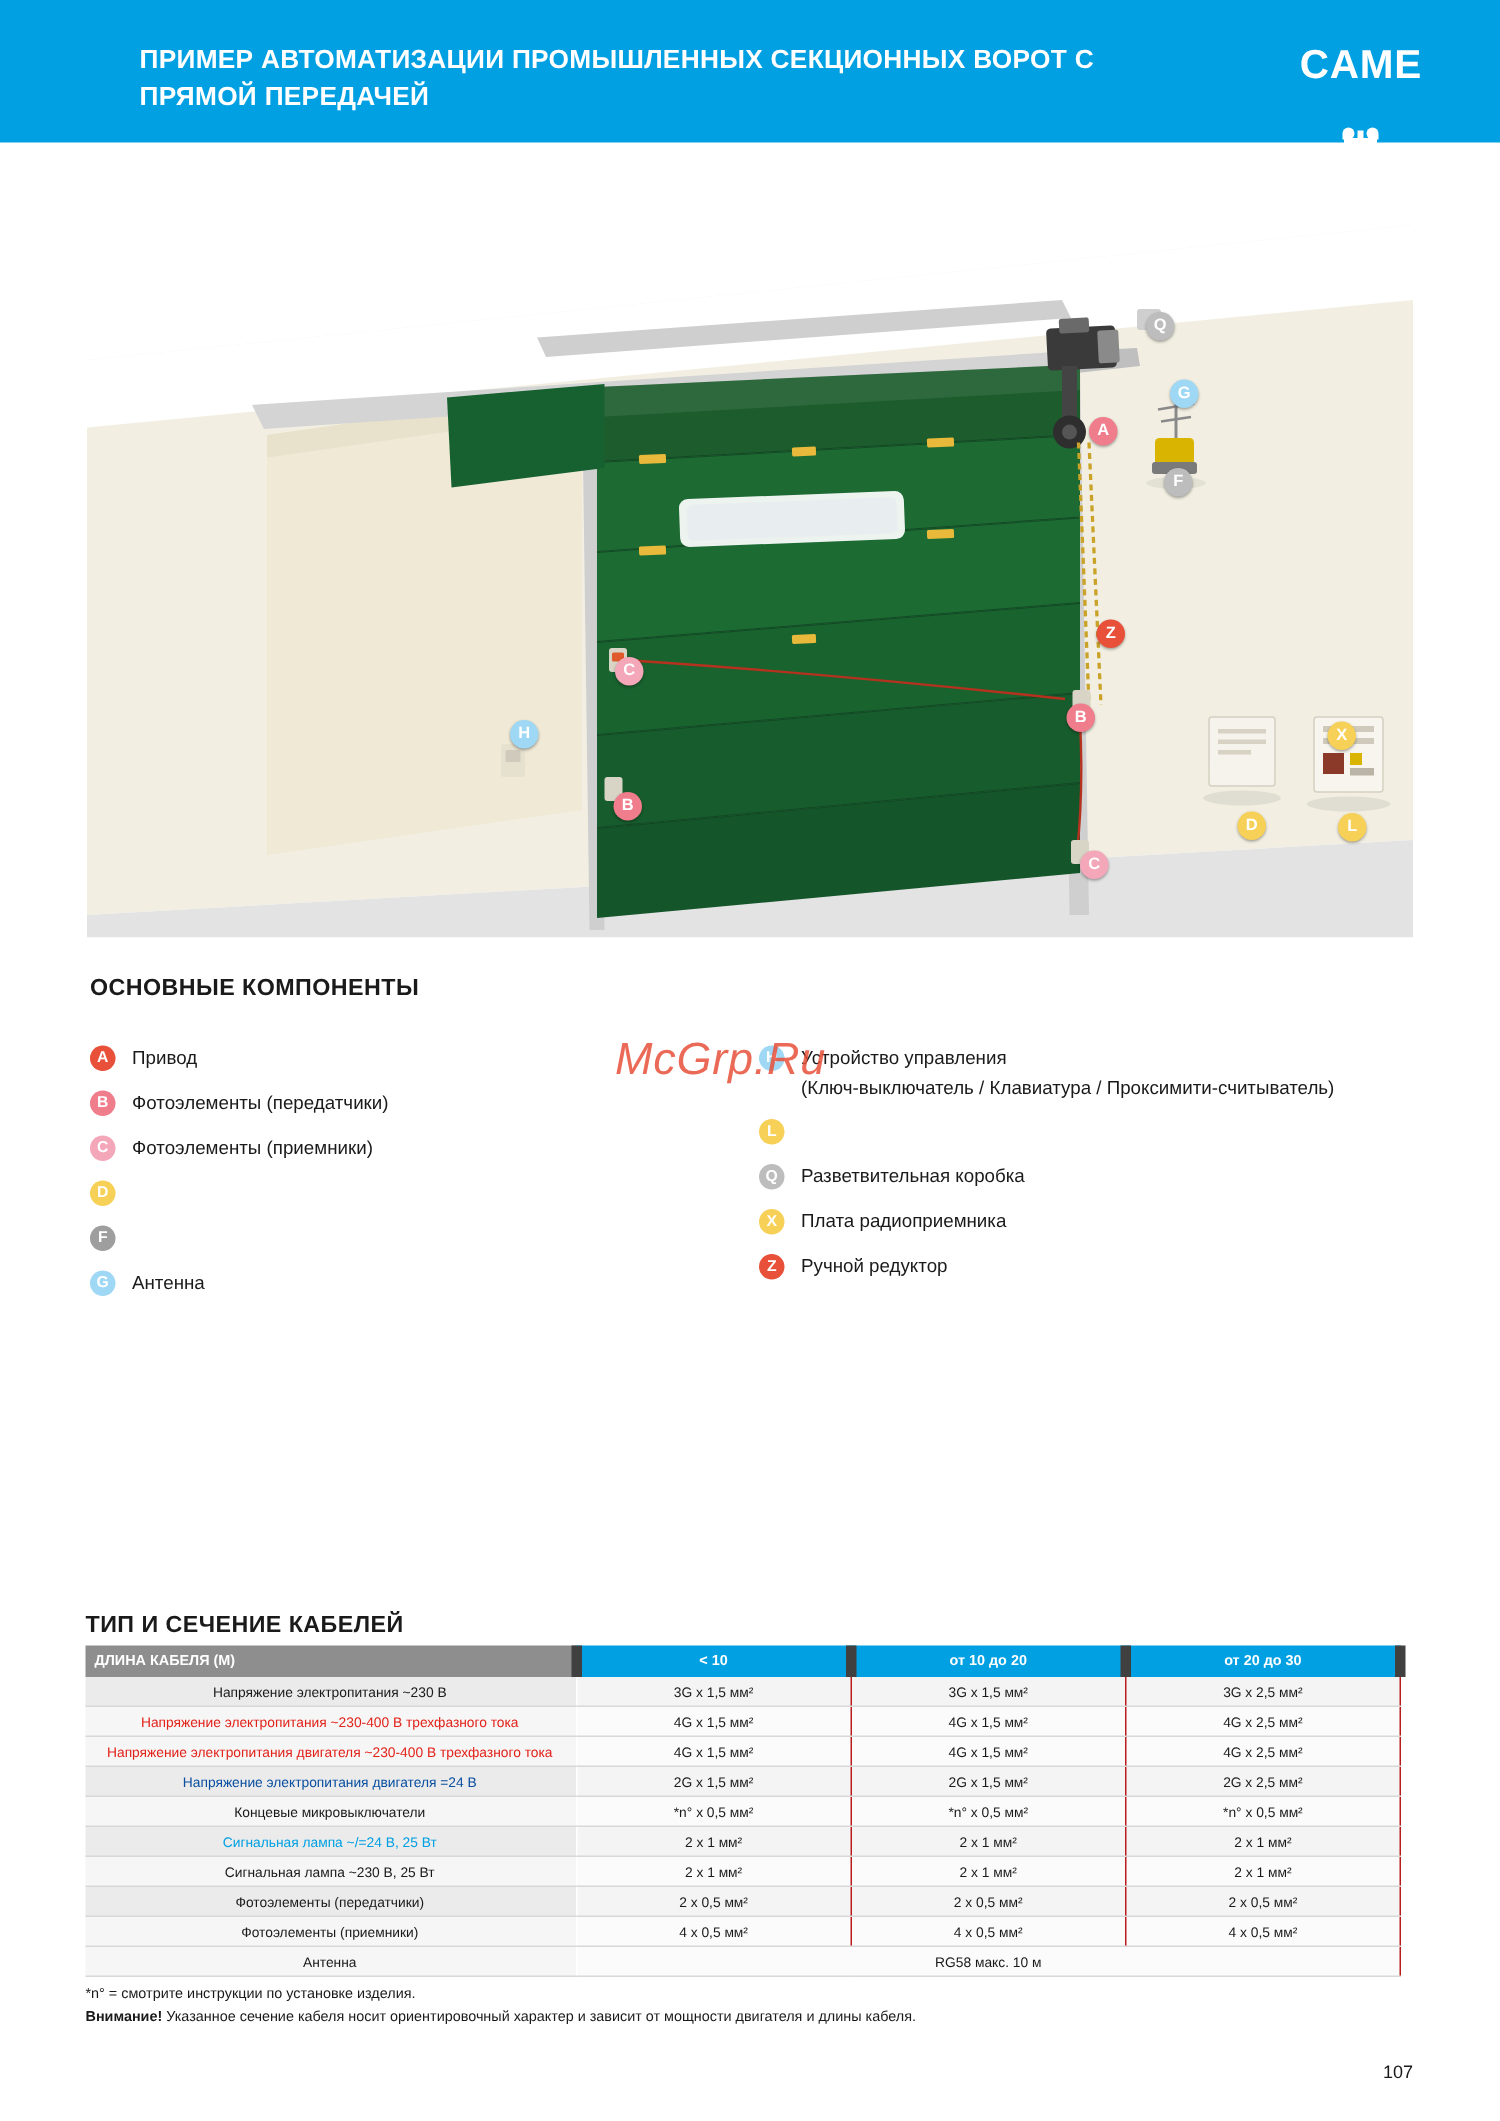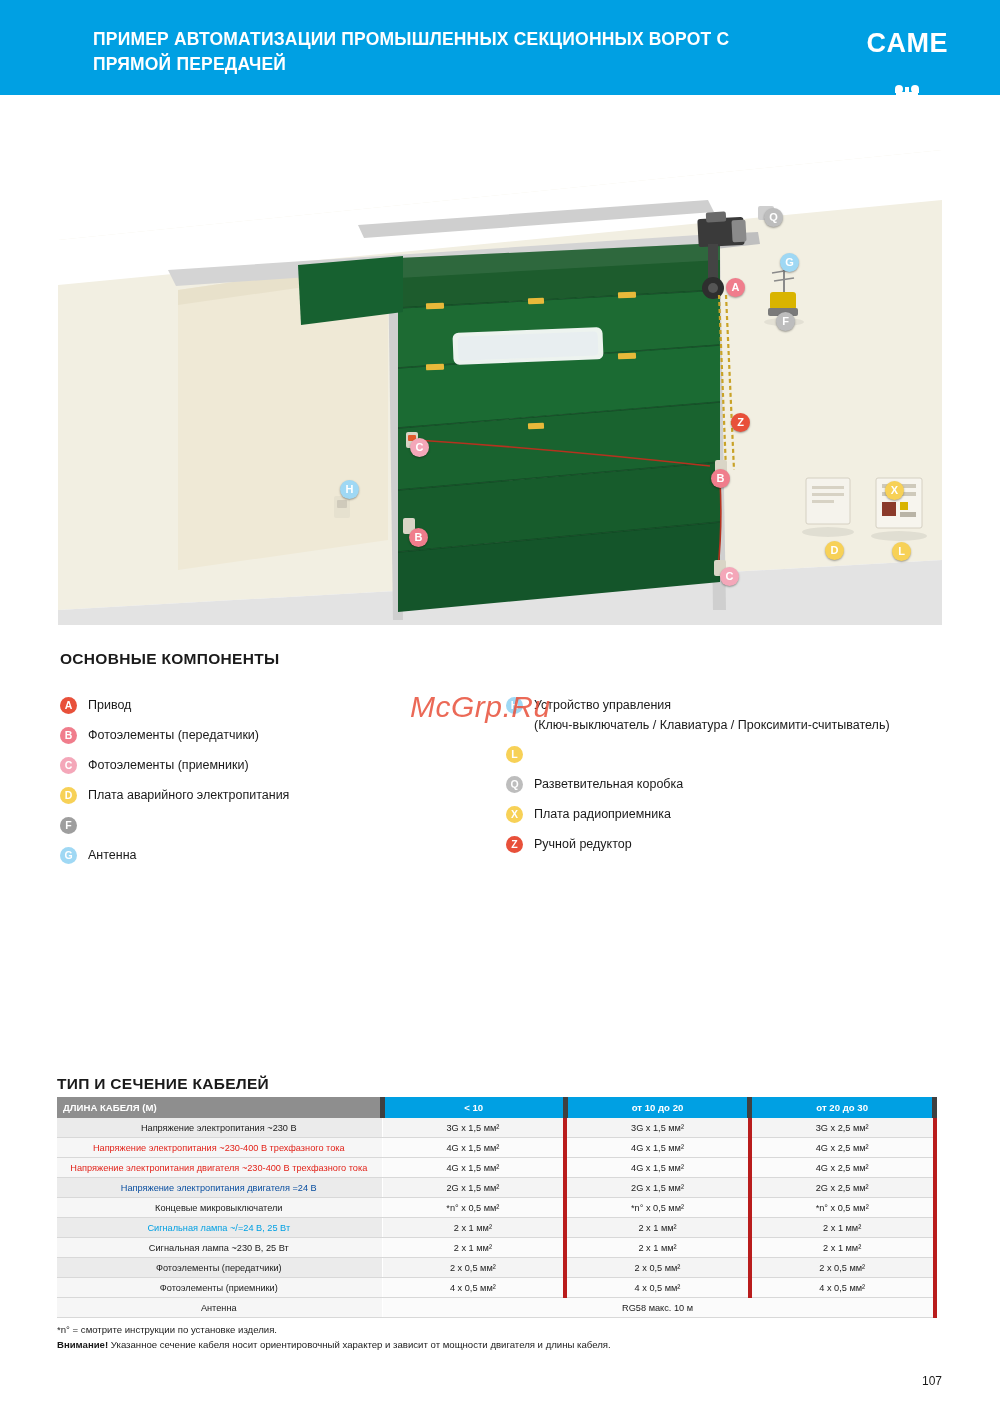--- a/index.html
+++ b/index.html
@@ -177,21 +177,21 @@
     font-size: 9.2px;
     color: #1a1a1a;
   }
   table.cables th {
     background: #00a0e3;
     color: #ffffff;
     font-size: 9.6px;
     font-weight: bold;
     height: 19px;
     text-align: center;
-    border-right: 5px solid #404040;
+    border-right: 7px solid #404040;
   }
   table.cables th.hdr-label {
     background: #8e8e8e;
     text-align: left;
     padding-left: 6px;
     text-transform: uppercase;
   }
   table.cables td {
     height: 17px;
     border-bottom: 1px solid #d8d8d8;
@@ -200,21 +200,21 @@
   td.lbl {
     width: 330px;
     padding-left: 0;
     text-align: center;
     border-right: 1px solid #ffffff;
     margin-left: 32px;
   }
   td.val {
     width: 183px;
     text-align: center;
-    border-right: 4px solid #b91c1c;
+    border-right: 1px solid #b91c1c;
   }
   tr.band-a td.lbl { background: #ebebeb; }
   tr.band-a td.val { background: #f4f4f4; }
   tr.band-b td.lbl { background: #f6f6f6; }
   tr.band-b td.val { background: #fbfbfb; }
   .red  { color: #e2231a; }
   .blue { color: #0a4fa0; }
   .cyan { color: #00a0e3; }
   td.val.span3 { text-align: center; }
 
@@ -385,23 +385,20 @@
       </div>
   </div>
   <div class="legend-row">
     <div class="legend-badge" style="background:#f4a7b9">C</div>
     <div class="legend-texts">
         <div>Фотоэлементы (приемники)</div>
       </div>
   </div>
   <div class="legend-row">
     <div class="legend-badge" style="background:#f7d157">D</div>
-    <div class="legend-texts">
-        <div>Плата аварийного электропитания</div>
-      </div>
   </div>
   <div class="legend-row">
     <div class="legend-badge" style="background:#9e9e9e">F</div>
   </div>
   <div class="legend-row">
     <div class="legend-badge" style="background:#9fd8f4">G</div>
     <div class="legend-texts">
         <div>Антенна</div>
       </div>
   </div>

